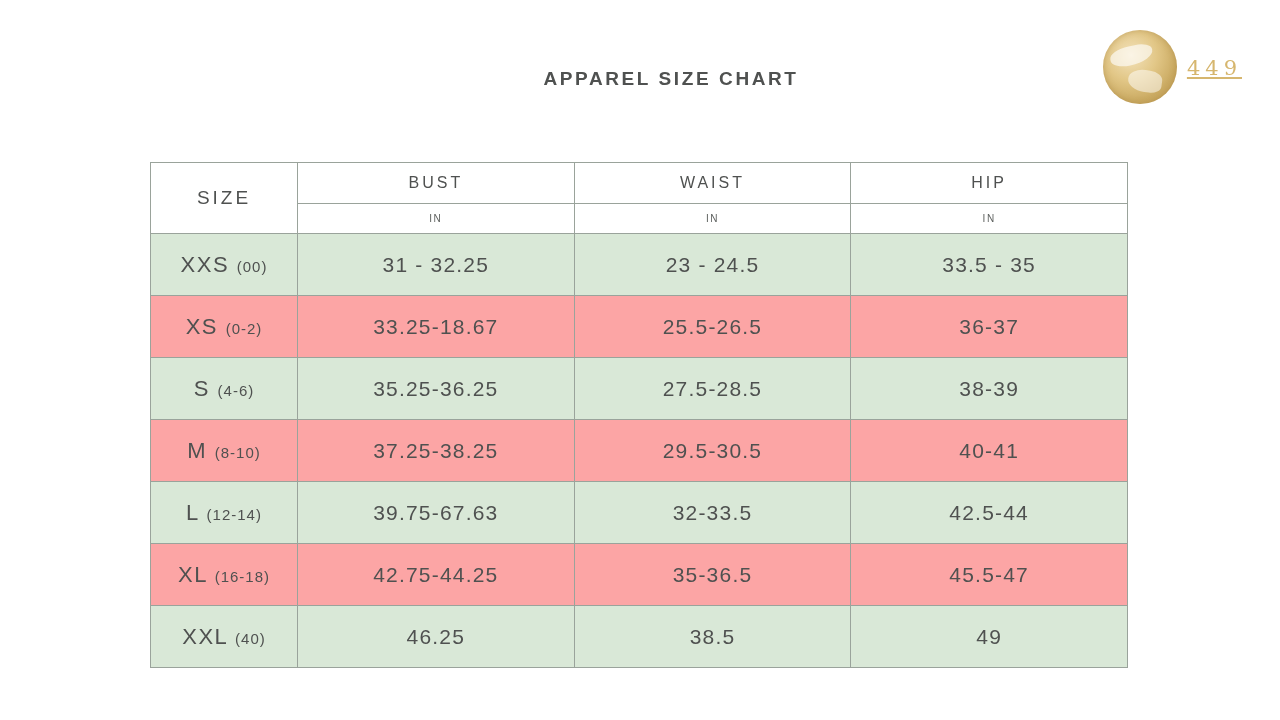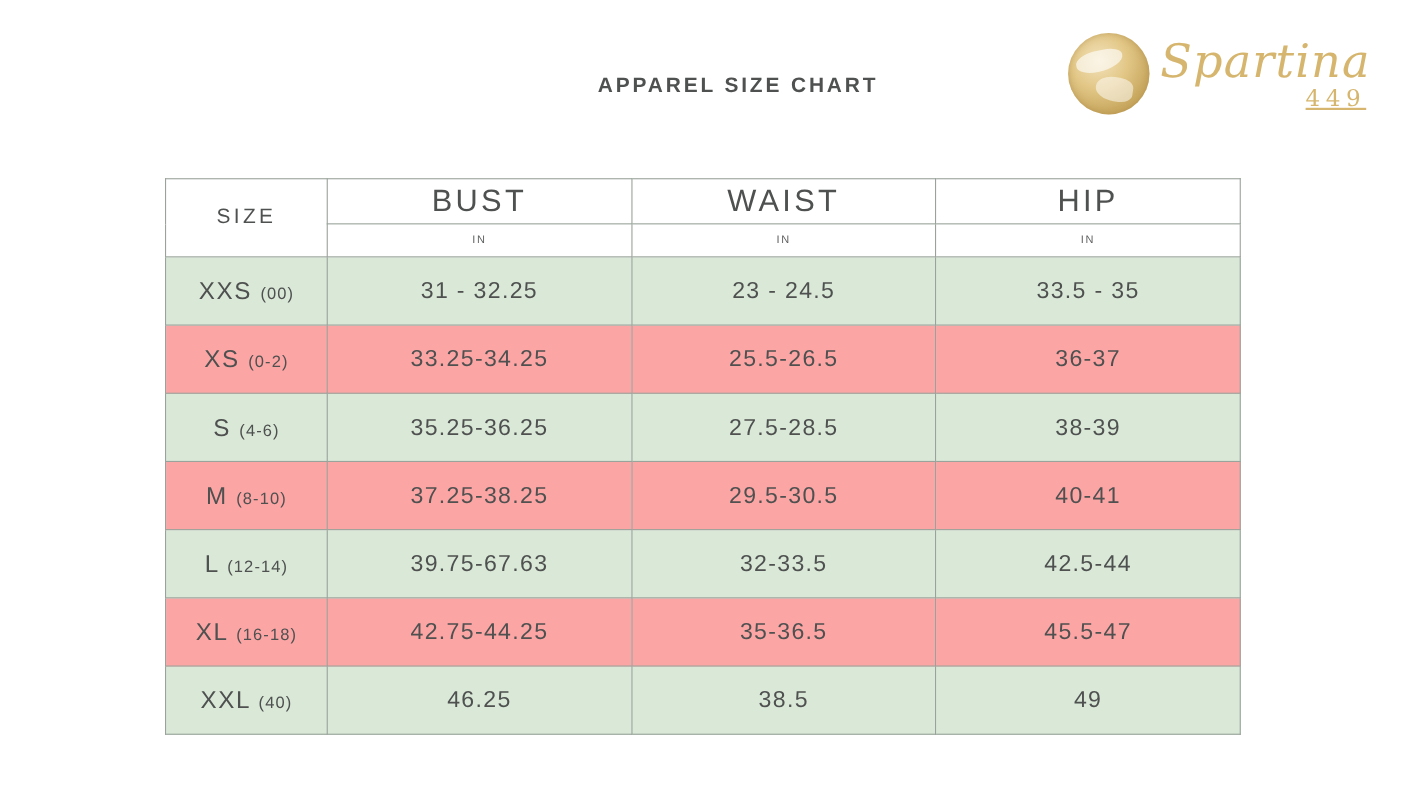--- a/index.html
+++ b/index.html
@@ -116,21 +116,21 @@
   .hdr-size {
     width: 146px;
     font-size: 19px;
     letter-spacing: 3px;
     color: #4f5150;
     height: 70px;
     vertical-align: middle;
   }
   .hdr-measure {
     height: 40px;
-    font-size: 28px;
+    font-size: 16px;
     letter-spacing: 3px;
     color: #4f5150;
     border-bottom: 1px solid #9aa39b;
     vertical-align: middle;
   }
   .hdr-unit {
     height: 29px;
     font-size: 10px;
     letter-spacing: 1.6px;
     color: #5c5f5d;
@@ -160,21 +160,20 @@
   }
 </style>
 </head>
 <body>
 
 <div class="page-title">APPAREL SIZE CHART</div>
 
 <div class="brand">
   <div class="brand-globe"></div>
   <div class="brand-text">
-    <div class="brand-name">Spartina</div>
     <div class="brand-sub">449</div>
   </div>
 </div>
 
 <table class="size-table">
   <thead>
     <tr>
       <th class="hdr-size" rowspan="2">SIZE</th>
       <th class="hdr-measure">BUST</th>
       <th class="hdr-measure">WAIST</th>
@@ -188,21 +187,21 @@
   </thead>
   <tbody>
     <tr class="row-shaded">
       <td class="cell-size"><span>XXS</span> <span class="paren">(00)</span></td>
       <td class="cell-val">31 - 32.25</td>
       <td class="cell-val">23 - 24.5</td>
       <td class="cell-val">33.5 - 35</td>
     </tr>
     <tr class="row-plain">
       <td class="cell-size"><span>XS</span> <span class="paren">(0-2)</span></td>
-      <td class="cell-val">33.25-34.25</td>
+      <td class="cell-val">33.25-18.67</td>
       <td class="cell-val">25.5-26.5</td>
       <td class="cell-val">36-37</td>
     </tr>
     <tr class="row-shaded">
       <td class="cell-size"><span>S</span> <span class="paren">(4-6)</span></td>
       <td class="cell-val">35.25-36.25</td>
       <td class="cell-val">27.5-28.5</td>
       <td class="cell-val">38-39</td>
     </tr>
     <tr class="row-plain">

